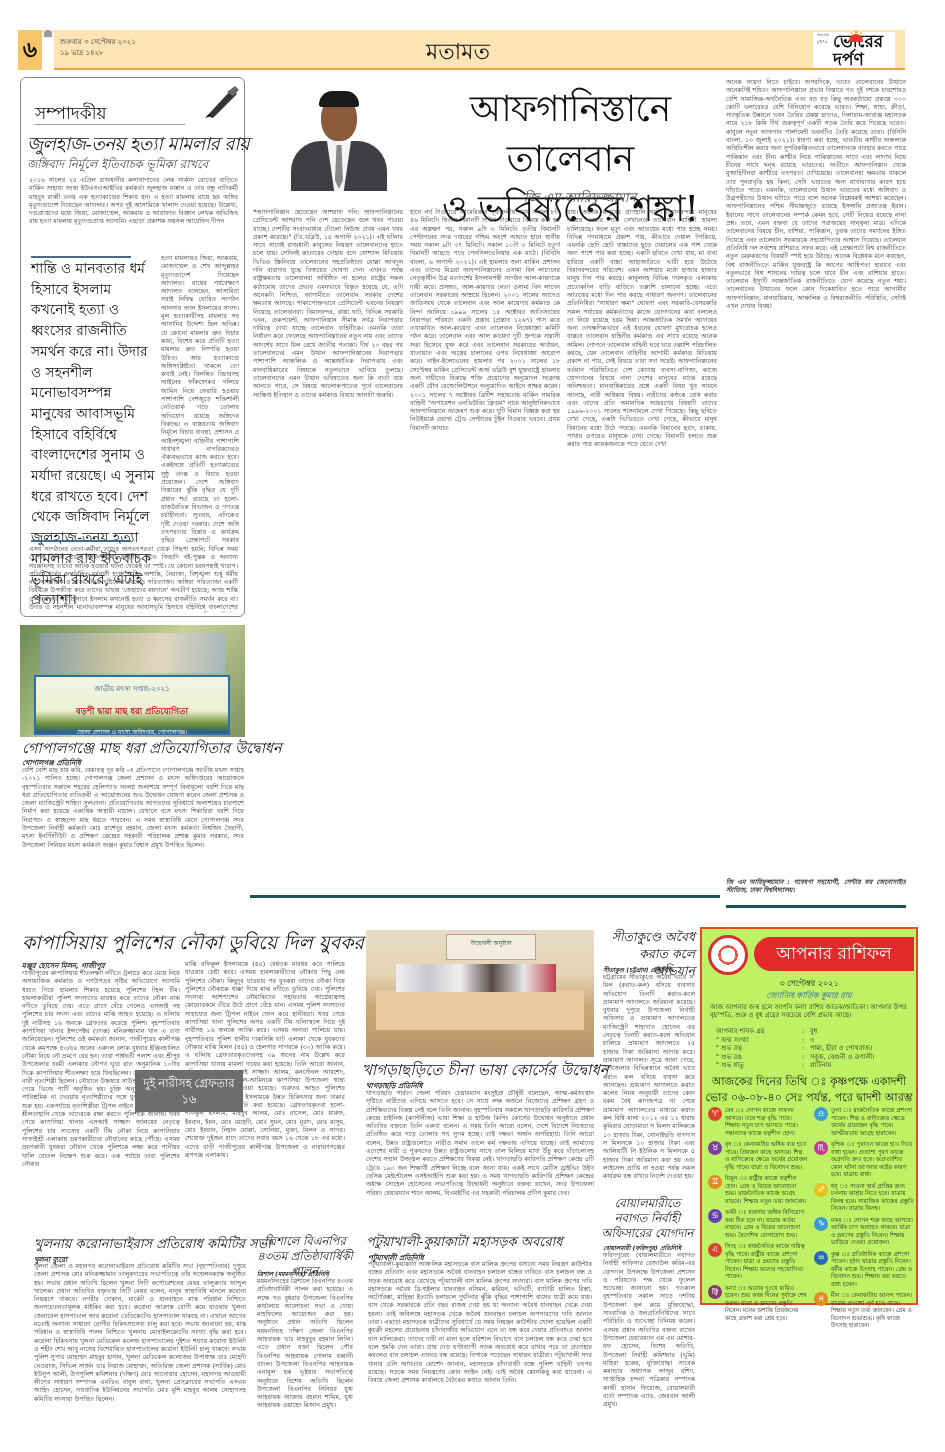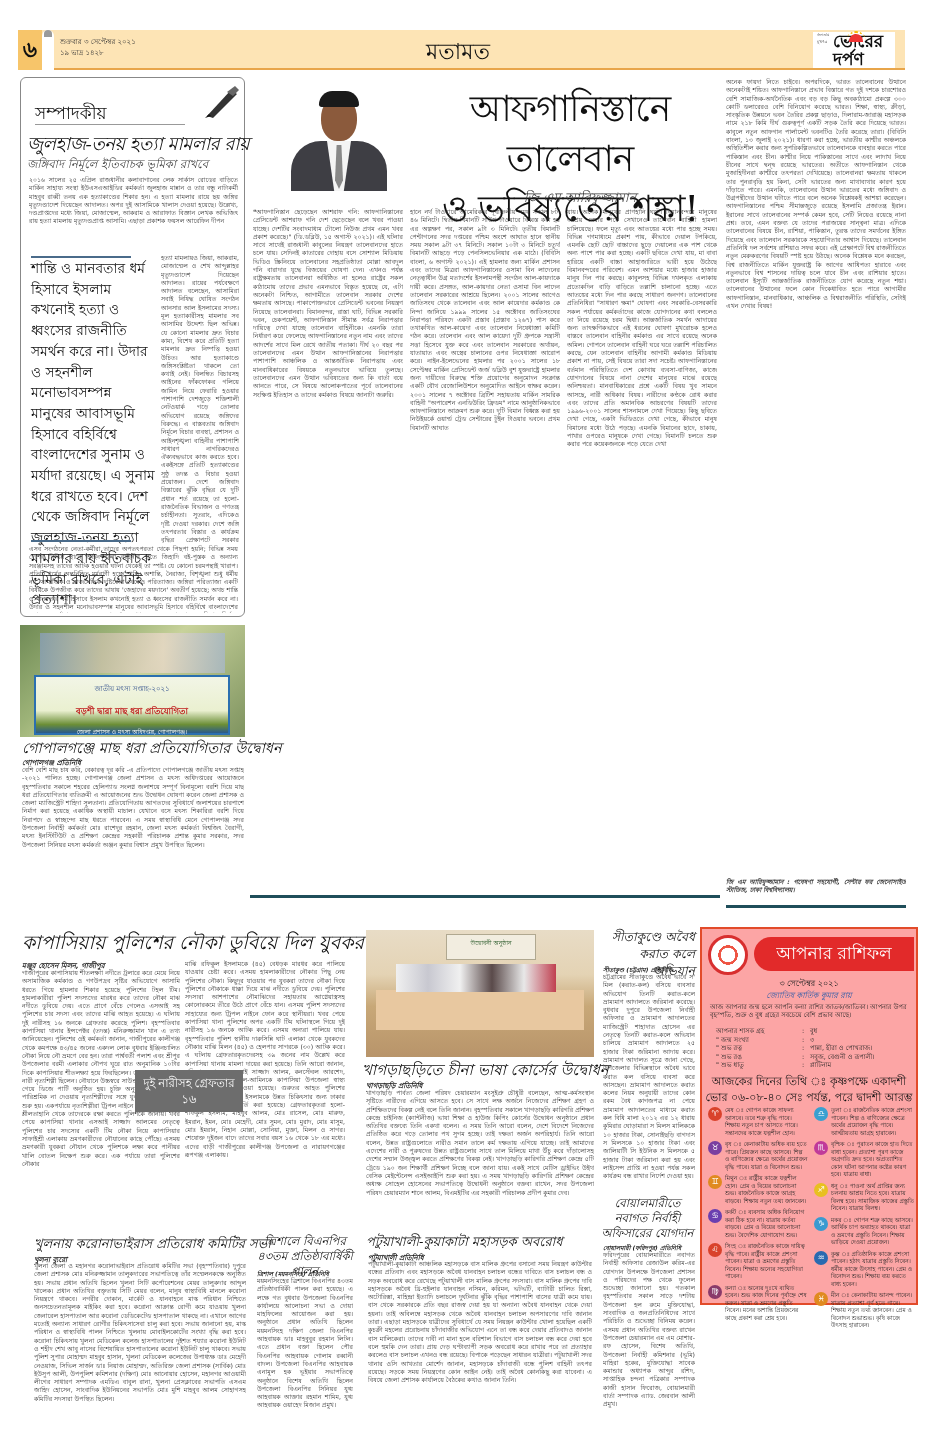--- a/index.html
+++ b/index.html
@@ -31,21 +31,21 @@
 .byline{font-size:7px;font-style:italic;font-weight:bold;color:#222}
 .main-title{left:420px;top:84px;width:300px;text-align:center;font-family:"DejaVu Serif",serif;font-size:36px;line-height:50px;color:#111;letter-spacing:-1px}
 .author{left:480px;top:188px;width:200px;text-align:center;font-size:13px;font-style:italic;color:#333}
 .portrait{left:283px;top:83px;width:112px;height:108px;background:#fff;overflow:hidden}
 .face{position:absolute;left:38px;top:12px;width:36px;height:46px;background:#8b5a3c;border-radius:50% 50% 45% 45%}
 .hair{position:absolute;left:36px;top:8px;width:40px;height:16px;background:#1a1a1a;border-radius:20px 20px 4px 4px}
 .suit{position:absolute;left:8px;top:58px;width:96px;height:50px;background:#3e3e44;border-radius:30px 30px 0 0}
 .shirt{position:absolute;left:44px;top:58px;width:24px;height:50px;background:#f4f4f4;clip-path:polygon(0 0,100% 0,70% 100%,30% 100%)}
 .tie{position:absolute;left:52px;top:62px;width:8px;height:44px;background:#888;clip-path:polygon(20% 0,80% 0,100% 80%,50% 100%,0 80%)}
 .divider{left:250px;top:895px;width:470px;height:3px;background:#1f4e5a}
-.rashi{left:700px;top:927px;width:218px;height:378px;background:#fca5a5;border:2px solid #e24b2a}
+.rashi{left:700px;top:927px;width:218px;height:378px;background:#bef264;border:2px solid #e24b2a}
 .rashi-wheel{left:6px;top:6px;width:40px;height:40px;border-radius:50%;border:3px solid #d82f2f;background:radial-gradient(circle,#fff 30%,#e54 31%,#e54 40%,#fff 41%)}
 .rashi-head{left:52px;top:8px;width:160px;height:34px;background:#e22a2a;border-radius:20px 0 0 20px;color:#fff;font-size:17px;display:flex;align-items:center;justify-content:center;font-family:"DejaVu Serif",serif}
 .rashi-date{left:0;top:48px;width:100%;text-align:center;font-size:8px;color:#222}
 .rashi-astro{left:0;top:60px;width:100%;text-align:center;font-size:8px;font-style:italic;color:#2a5aa8}
 .rashi-intro{left:8px;top:74px;width:200px;font-size:6.5px;line-height:8px;color:#222}
 .rashi-table{left:14px;top:98px;width:190px;font-size:6.5px;line-height:8.5px;color:#222}
 .rashi-table .row{display:flex}
 .rashi-table .k{width:80px}
 .rashi-table .c{width:14px;text-align:center}
 .tithi{left:0;top:144px;width:100%;text-align:center;font-size:11px;color:#111}

